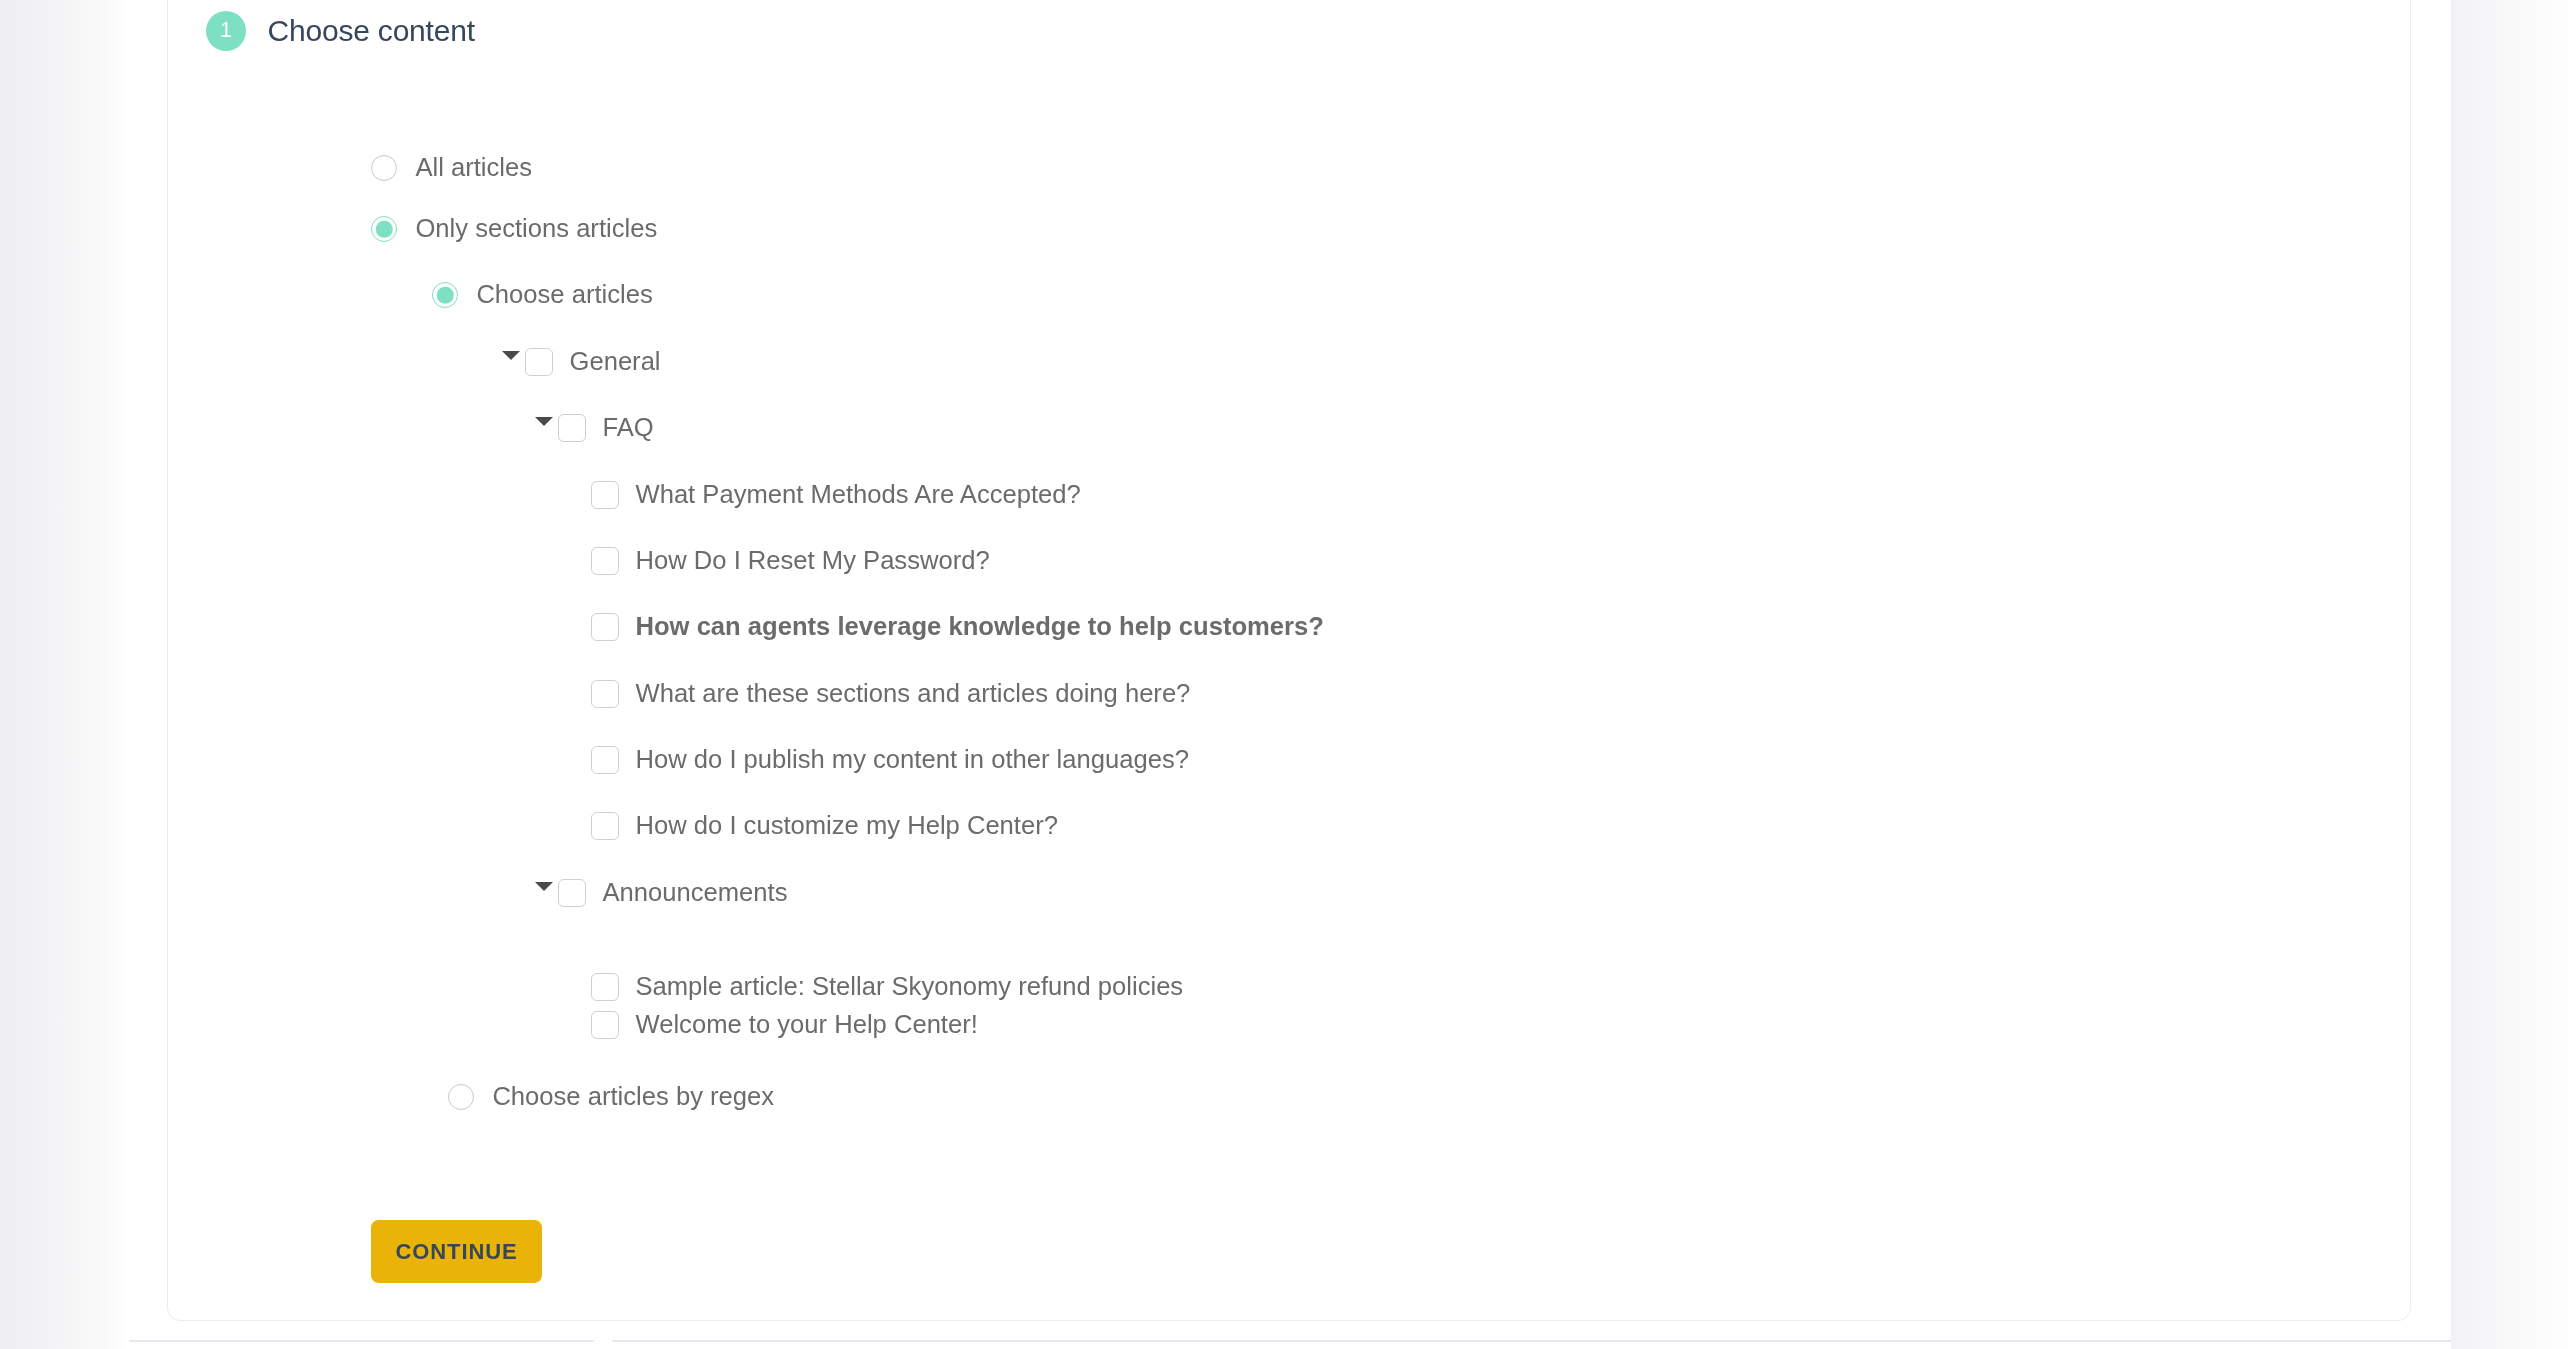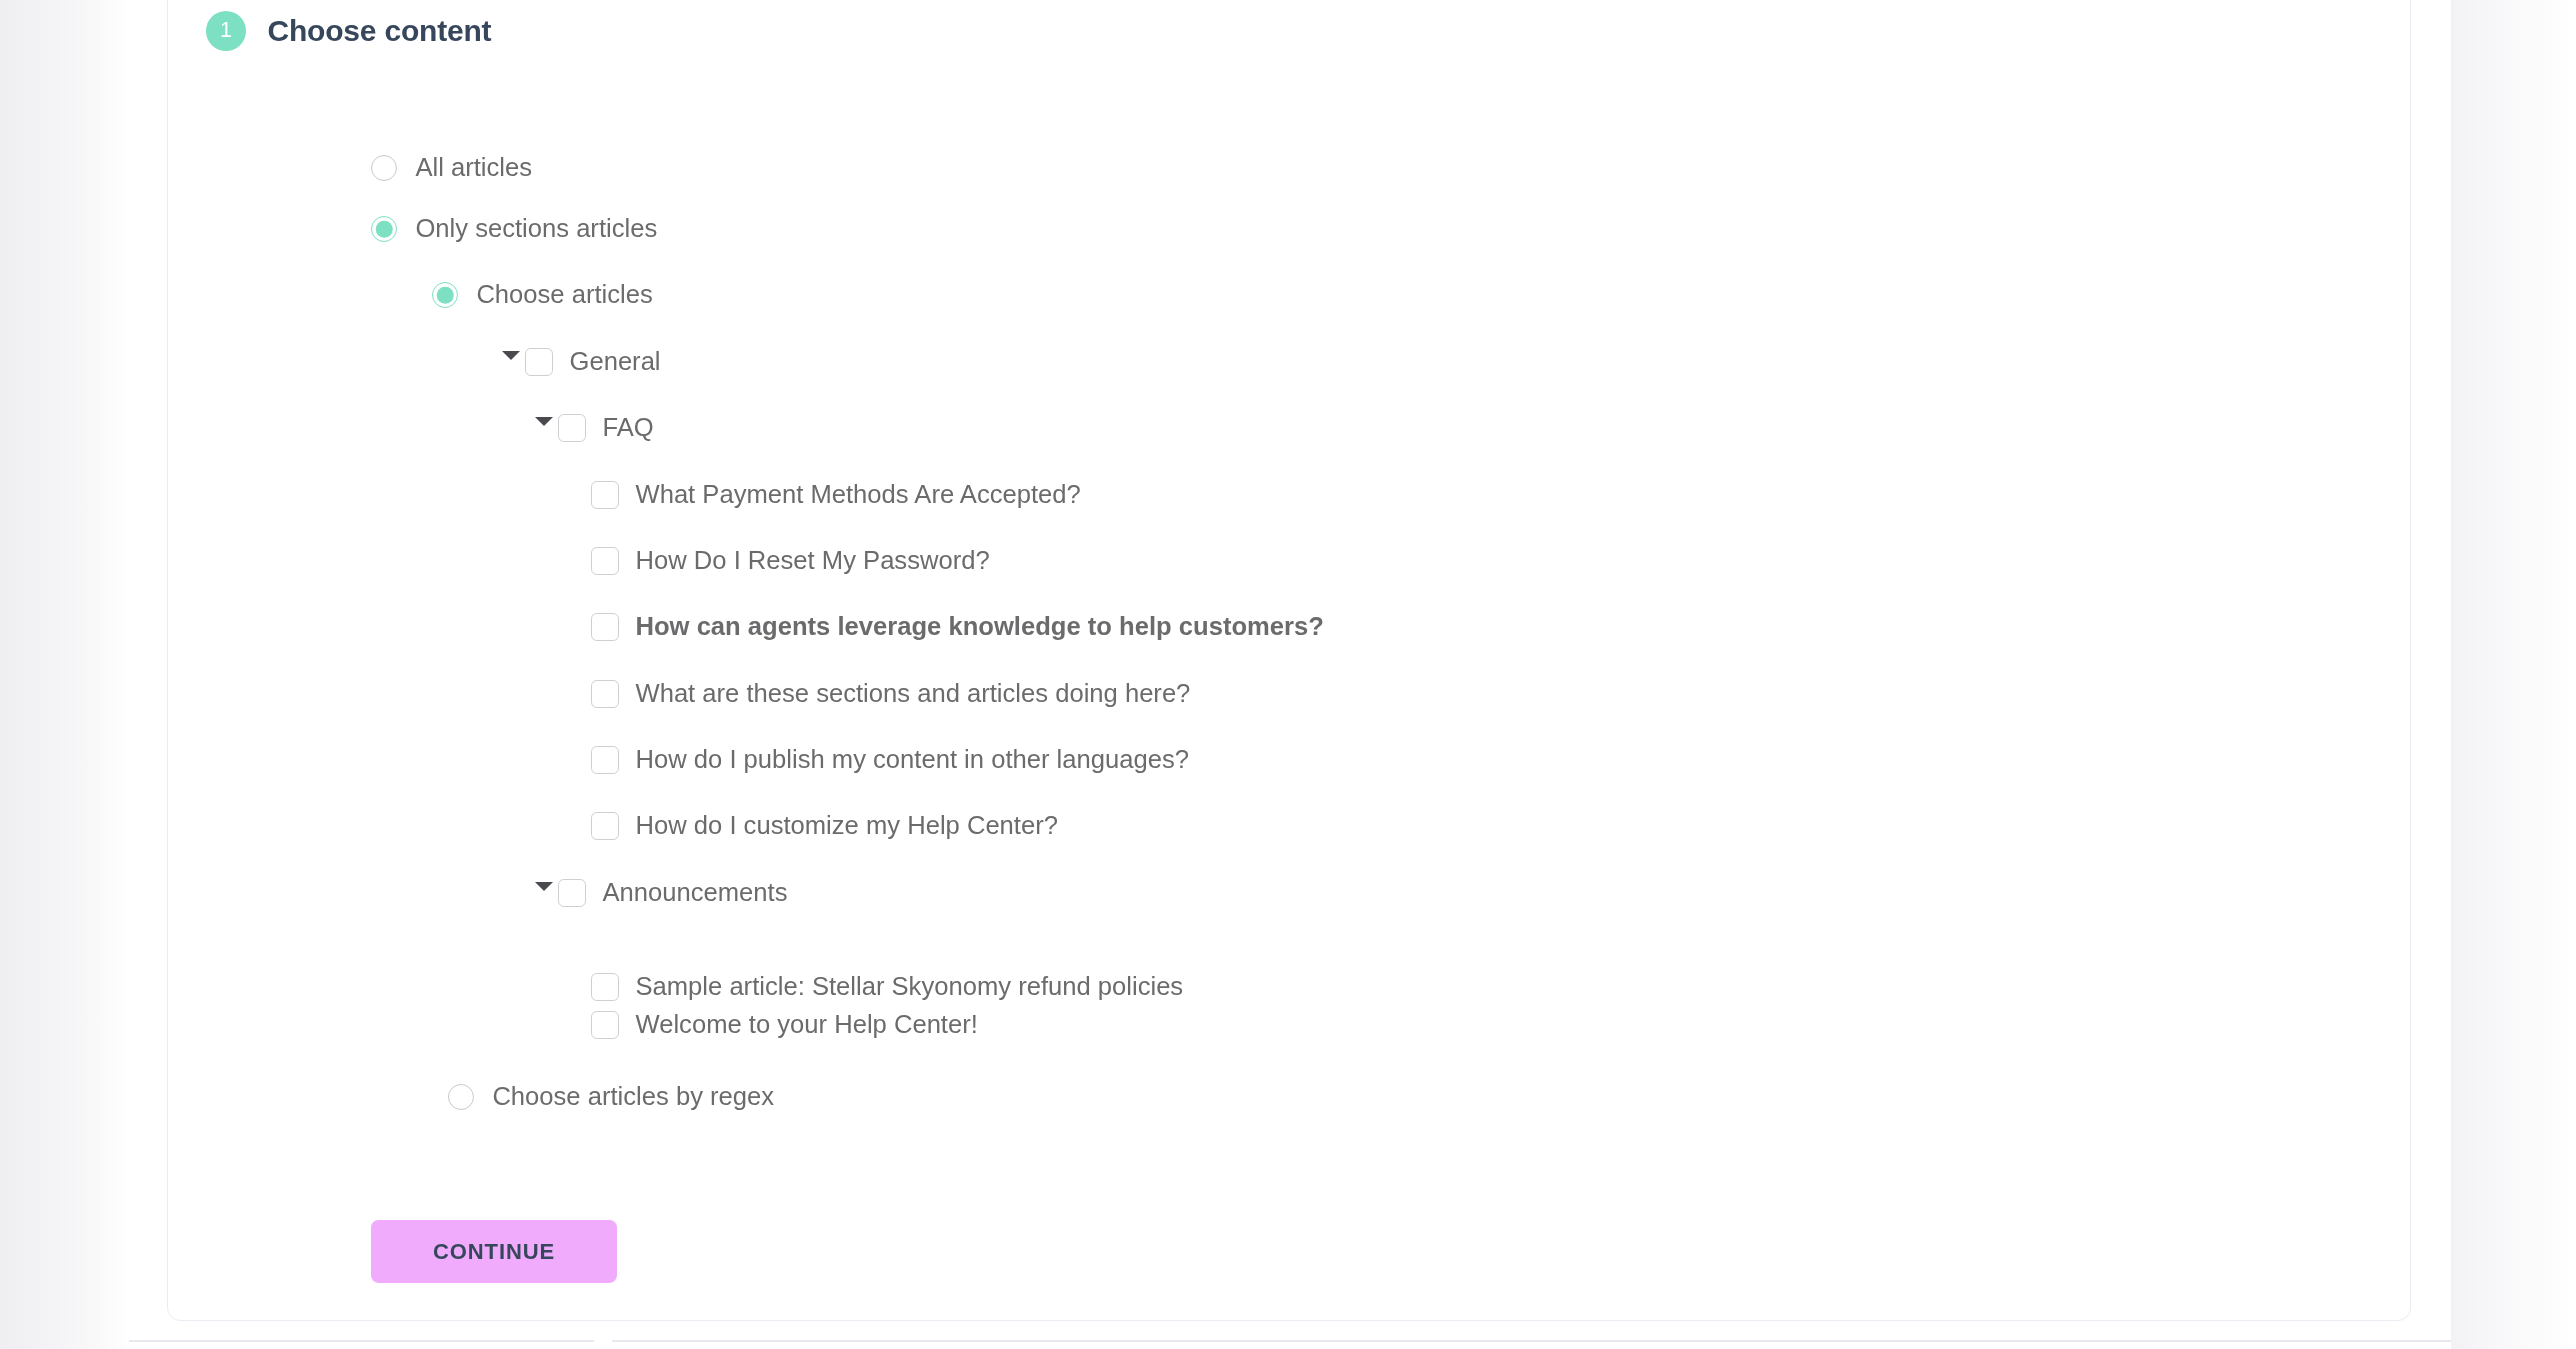--- a/index.html
+++ b/index.html
@@ -81,21 +81,21 @@
     color: #ffffff;
     font-size: 21.5px;
     display: flex;
     align-items: center;
     justify-content: center;
     font-family: "Liberation Sans", sans-serif;
     line-height: 1;
   }
   .card-title {
     font-size: 30px;
-    font-weight: bold;
+    font-weight: normal;
     color: #36475c;
     letter-spacing: -0.2px;
     white-space: nowrap;
   }
 
   
   .row {
     position: absolute;
     display: flex;
     align-items: center;
@@ -158,23 +158,23 @@
   .caret-spacer {
     width: 23px;
     flex: 0 0 auto;
   }
 
   
   #continue-btn {
     position: absolute;
     left: 203px;
     top: 1234px;
-    width: 246px;
+    width: 171px;
     height: 63px;
-    background: #f0abfc;
+    background: #eab308;
     color: #36475c;
     border: none;
     border-radius: 7.4px;
     font-size: 22px;
     font-family: "Liberation Sans", sans-serif;
     font-weight: bold;
     letter-spacing: 0.9px;
     cursor: pointer;
     padding: 16px;
   }

